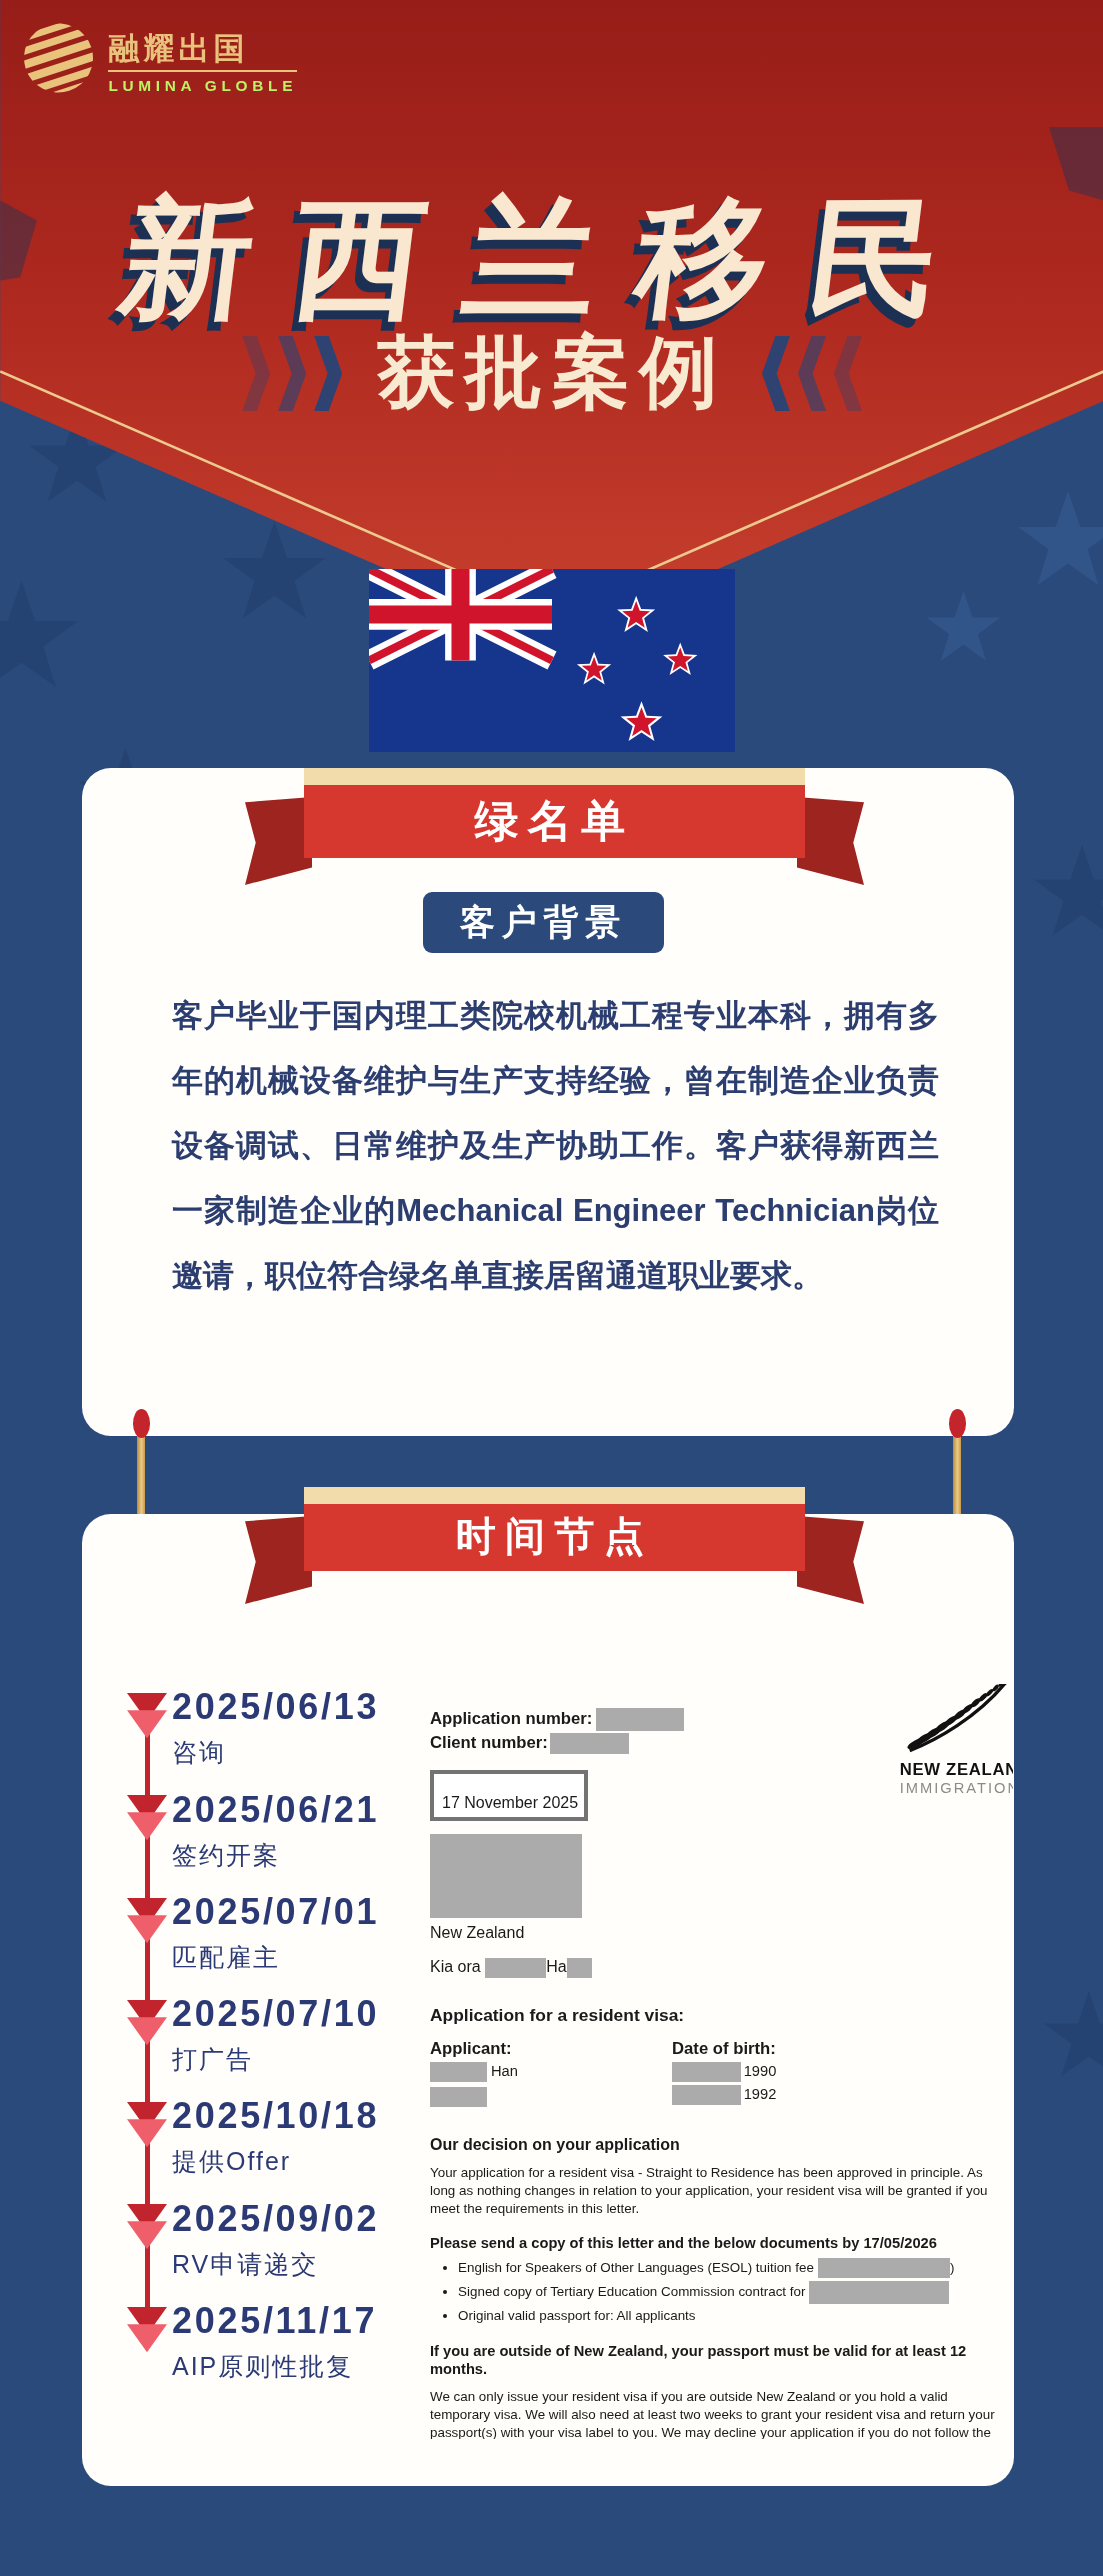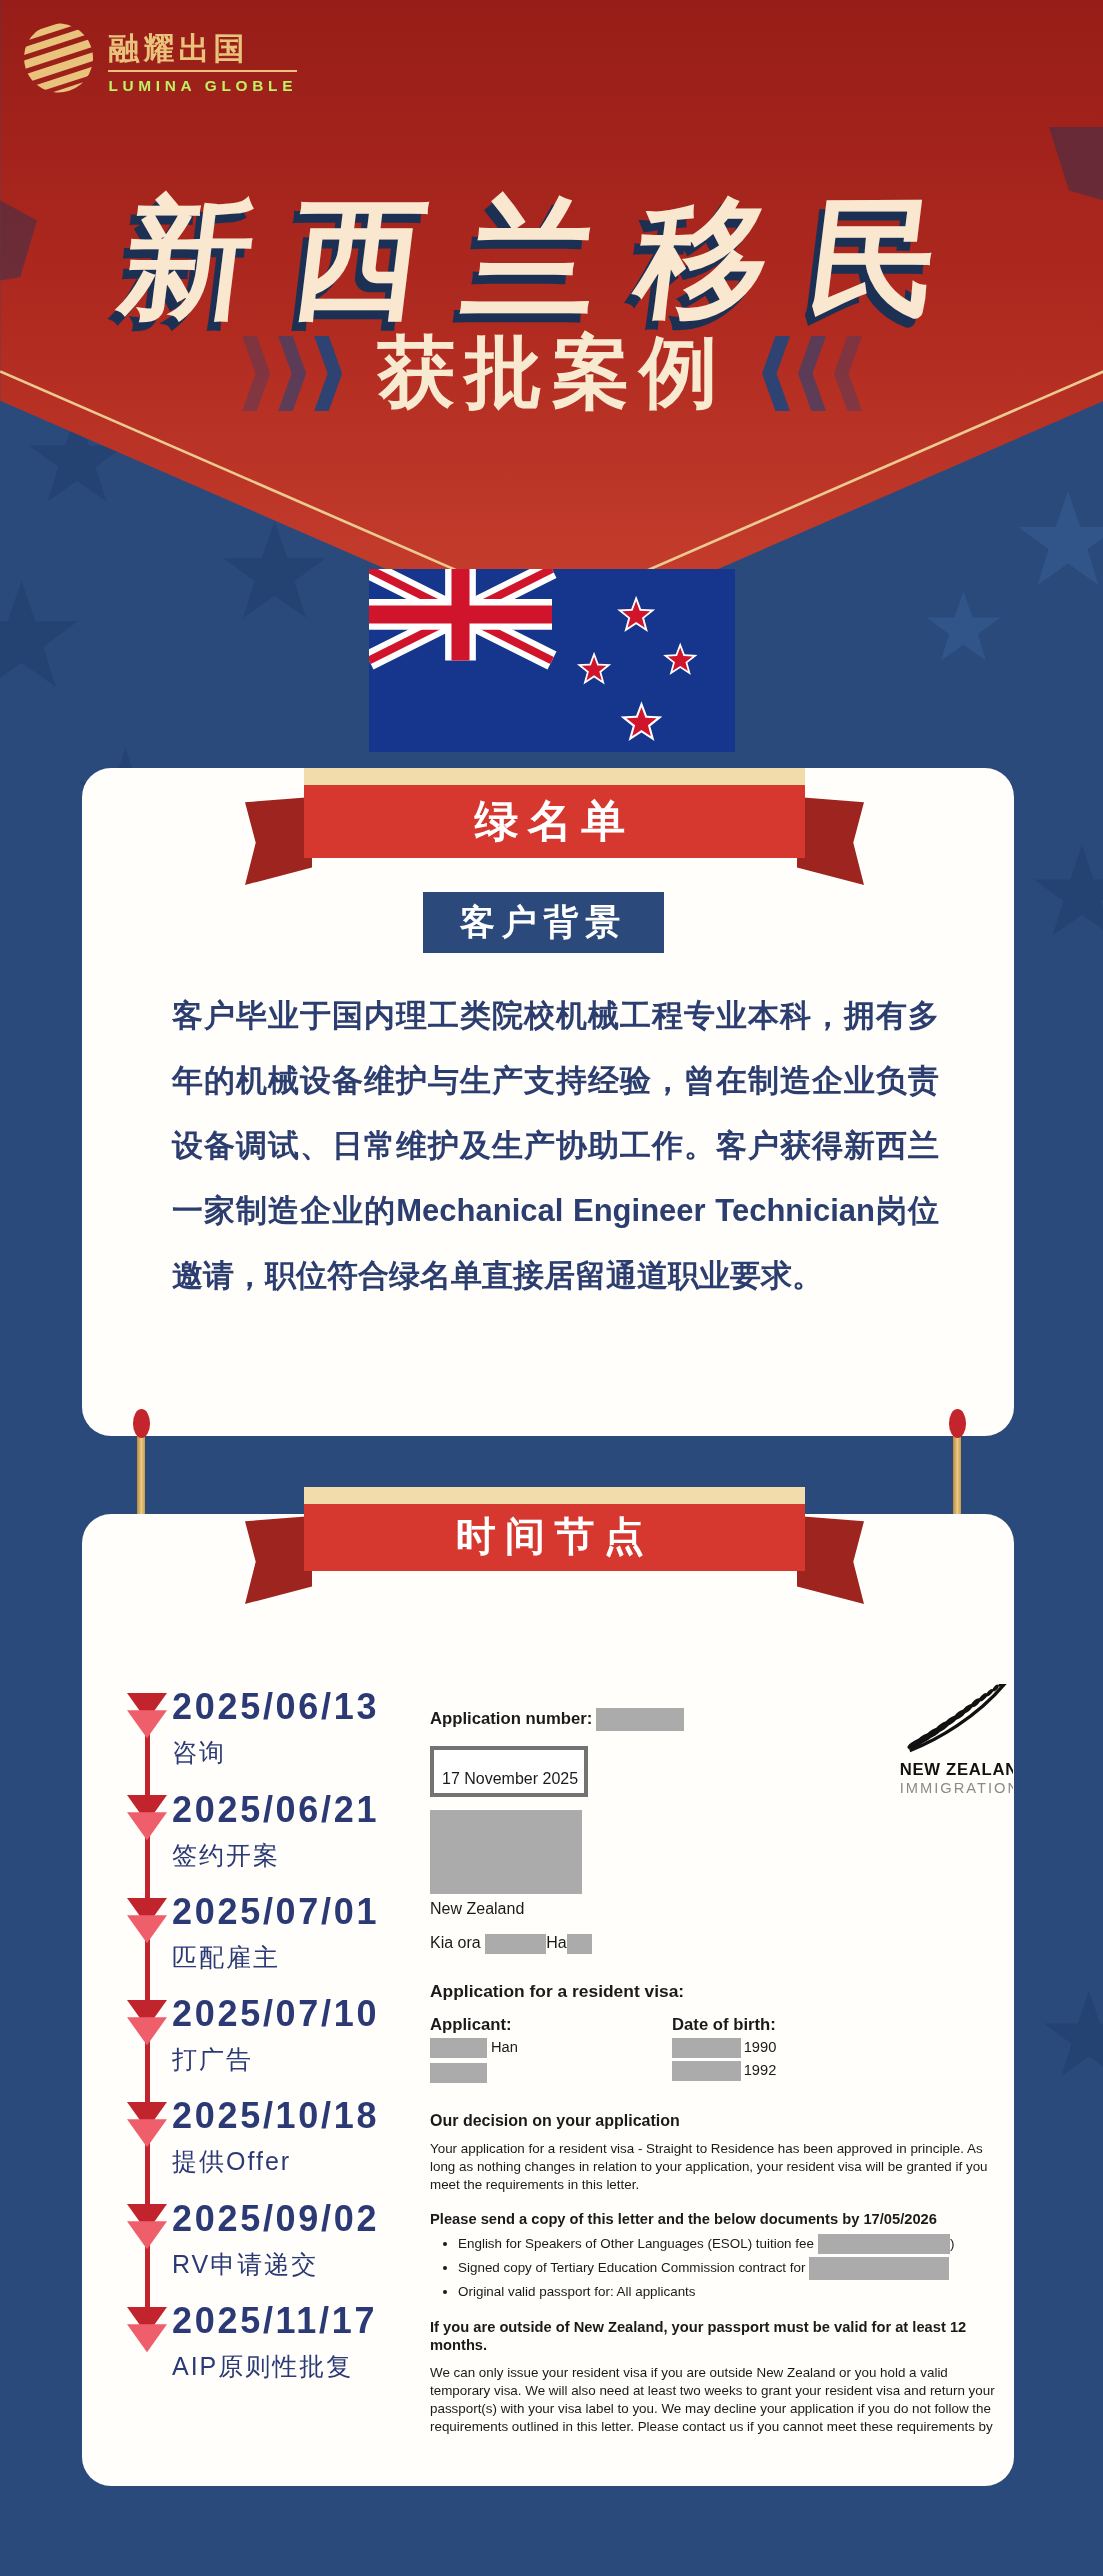--- a/index.html
+++ b/index.html
@@ -47,21 +47,21 @@
   .ribbon .rtext{color:#ffffff;font-weight:bold;letter-spacing:9.4px;}
   .ribbon1{top:0;}
   .ribbon1 .body{height:90px;}
   .ribbon1 .rtext{font-size:44px;line-height:71px;}
   .ribbon2{top:-27px;}
   .ribbon2 .body{height:84px;}
   .ribbon2 .rtext{font-size:40px;line-height:64px;}
   
   .sec-label{position:absolute;left:341px;top:124px;width:241px;height:61px;background:#2b4a7b;
              color:#fff;font-size:35px;font-weight:bold;letter-spacing:6.7px;
-             display:flex;align-items:center;justify-content:center;}
+             display:flex;align-items:center;justify-content:center;border-radius:9px;}
   .paragraph{position:absolute;left:90px;top:215px;width:767px;font-size:31px;line-height:65px;
              color:#2c3e70;text-align:justify;font-weight:bold;}
   
   .pin{position:absolute;width:18.7px;height:147px;}
   .pin .rope{position:absolute;left:5.3px;top:9.4px;width:8px;height:128px;
              background:linear-gradient(90deg,#b98b3e,#ecca85 55%,#c79a4a);border-radius:4px;}
   .pin .knob{position:absolute;left:0.7px;width:17.4px;height:29px;background:#c4242b;border-radius:8.7px/14.7px;}
   .pin .knob.b{bottom:0;}
   
   .tl-line{position:absolute;left:63px;top:188px;width:4.7px;height:621px;background:#c2242e;}
@@ -320,20 +320,23 @@
             <ellipse cx="151" cy="12" rx="5" ry="2.5" transform="rotate(-50 151 12)"></ellipse>
           </g>
         </svg>
         <div class="n1">NEW ZEALAND</div>
         <div class="n2">IMMIGRATION</div>
       </div>
 
       <div class="l-approw">
         <span>Application number:</span><span class="redact r-app"></span>
       </div>
+      <div class="l-approw" style="margin-top:0;">
+        <span>Client number:</span><span class="redact r-client"></span>
+      </div>
 
       <div class="datebox">
         <span>17 November 2025</span>
       </div>
 
       <div class="addr"></div>
       <div class="country">New Zealand</div>
 
       <div class="kia">
         <span>Kia ora</span>

